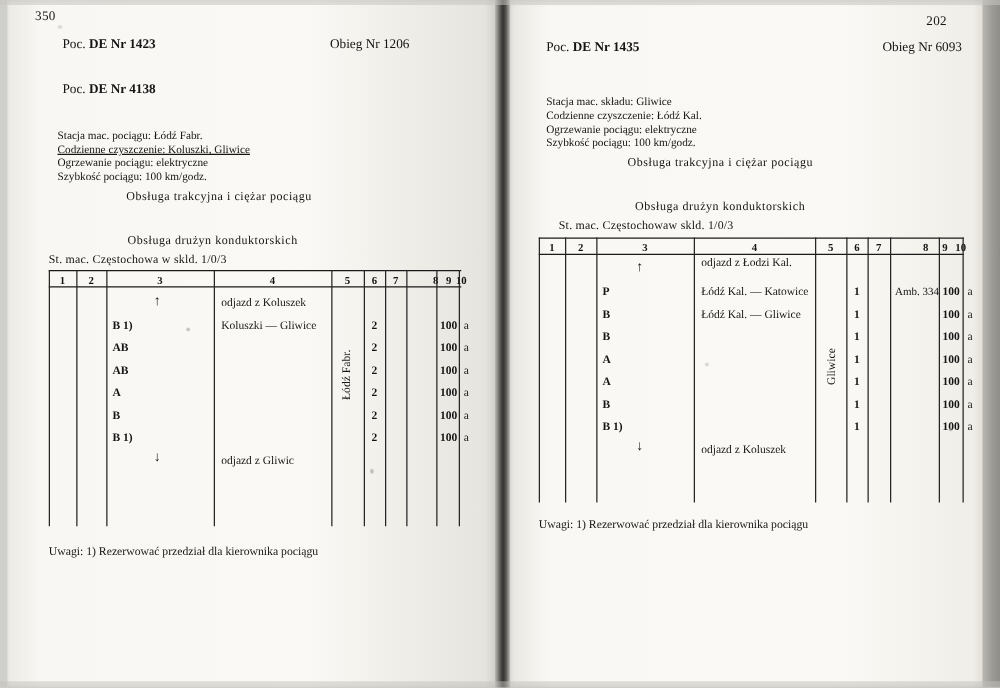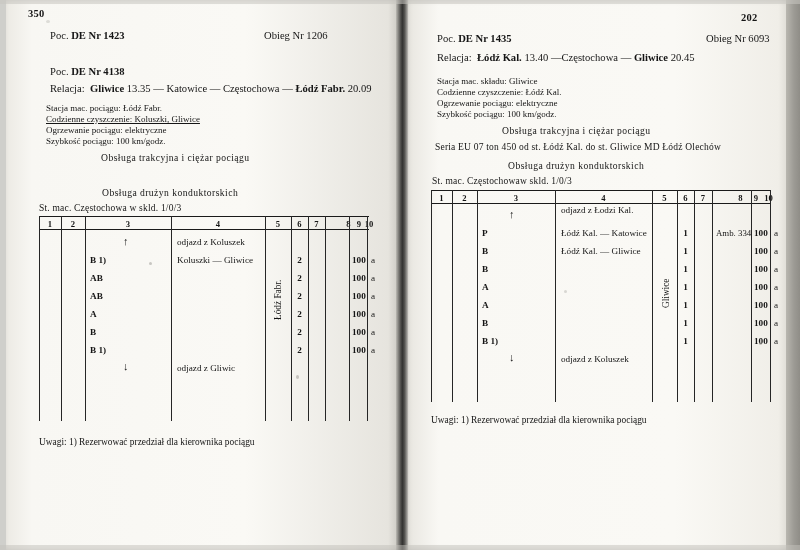--- a/index.html
+++ b/index.html
@@ -30,21 +30,21 @@
   .gutter{
     position:absolute;top:0;bottom:0;left:396px;width:12px;
     background:linear-gradient(to right,rgba(0,0,0,.10),rgba(0,0,0,.62) 42%,rgba(0,0,0,.70) 55%,rgba(0,0,0,.10));
   }
   .edge-right{
     position:absolute;top:0;bottom:0;left:786px;width:14px;
     background:linear-gradient(to right,#b9b7b0,#9d9b95 55%,#8f8d87);
   }
   .edge-top{position:absolute;left:0;right:0;top:0;height:4px;background:#c9c7c1;opacity:.55;}
   .edge-bottom{position:absolute;left:0;right:0;bottom:0;height:5px;background:#c4c2bc;opacity:.5;}
-  .folio{font-size:11.5px;font-weight:bold;letter-spacing:.3px;}
+  .folio{font-size:11.5px;font-weight:normal;letter-spacing:.3px;}
   .ln{position:absolute;white-space:nowrap;font-size:10.5px;}
   .b{font-weight:bold;}
   .small{font-size:9px;line-height:11.4px;}
 
   
   .tbl{position:absolute;}
   .hdrline{position:absolute;left:0;height:0;border-top:1.4px solid #1a1a1a;}
   .hdrline2{position:absolute;left:0;height:0;border-top:1px solid #1a1a1a;}
   .vline{position:absolute;width:0;border-left:1.15px solid #262626;}
   .colnum{position:absolute;font-size:8.6px;font-weight:bold;text-align:center;}
@@ -72,24 +72,20 @@
 
     <div class="ln" style="left:44px;top:30px;font-size:10.6px;">
       <span>Poc. </span><span class="b">DE Nr 1423</span>
     </div>
     <div class="ln" style="left:258px;top:30px;font-size:10.6px;">Obieg Nr 1206</div>
 
 
     <div class="ln" style="left:44px;top:66px;font-size:10.6px;">
       <span>Poc. </span><span class="b">DE Nr 4138</span>
     </div>
-    <div class="ln" style="left:44px;top:83px;font-size:10.6px;">
-      <span>Relacja:</span>
-      <span class="b">&nbsp;Gliwice</span><span> 13.35 </span><span>— Katowice — Częstochowa — </span><span class="b">Łódź Fabr.</span><span> 20.09</span>
-    </div>
 
     <div class="ln small" style="left:40px;top:103px;">Stacja mac. pociągu: Łódź Fabr.</div>
     <div class="ln small" style="left:40px;top:114px;text-decoration:underline;">Codzienne czyszczenie: Koluszki, Gliwice</div>
     <div class="ln small" style="left:40px;top:125px;">Ogrzewanie pociągu: elektryczne</div>
     <div class="ln small" style="left:40px;top:136px;">Szybkość pociągu: 100 km/godz.</div>
 
     <div class="ln" style="left:95px;top:152px;font-size:9.6px;letter-spacing:.45px;">Obsługa trakcyjna i ciężar pociągu</div>
     <div class="ln" style="left:96px;top:187px;font-size:9.6px;letter-spacing:.45px;">Obsługa drużyn konduktorskich</div>
     <div class="ln" style="left:33px;top:203px;font-size:9.5px;letter-spacing:.2px;">St. mac. Częstochowa w skld. 1/0/3</div>
 
@@ -169,34 +165,29 @@
 
   <div class="page page-right">
 
     <div class="ln folio" style="left:337px;top:12px;">202</div>
 
     <div class="ln" style="left:33px;top:33px;font-size:10.6px;">
       <span>Poc. </span><span class="b">DE Nr 1435</span>
     </div>
     <div class="ln" style="left:302px;top:33px;font-size:10.6px;">Obieg Nr 6093</div>
 
-    <div class="ln" style="left:33px;top:52px;font-size:10.6px;">
-      <span>Relacja:</span>
-      <span class="b">&nbsp;Łódź Kal.</span><span> 13.40 </span><span>—Częstochowa — </span><span class="b">Gliwice</span><span> 20.45</span>
-    </div>
 
     <div class="ln small" style="left:33px;top:76px;">Stacja mac. składu: Gliwice</div>
     <div class="ln small" style="left:33px;top:87px;">Codzienne czyszczenie: Łódź Kal.</div>
     <div class="ln small" style="left:33px;top:98px;">Ogrzewanie pociągu: elektryczne</div>
     <div class="ln small" style="left:33px;top:109px;">Szybkość pociągu: 100 km/godz.</div>
 
     <div class="ln" style="left:98px;top:125px;font-size:9.6px;letter-spacing:.45px;">Obsługa trakcyjna i ciężar pociągu</div>
-    <div class="ln" style="left:31px;top:142px;font-size:9.5px;letter-spacing:.2px;">Seria EU 07 ton 450 od st. Łódź Kal. do st. Gliwice MD Łódź Olechów</div>
     <div class="ln" style="left:104px;top:160px;font-size:9.6px;letter-spacing:.45px;">Obsługa drużyn konduktorskich</div>
-    <div class="ln" style="left:28px;top:176px;font-size:9.5px;letter-spacing:.2px;">St. mac. Częstochowaw skld. 1/0/3</div>
+    <div class="ln" style="left:43px;top:176px;font-size:9.5px;letter-spacing:.2px;">St. mac. Częstochowaw skld. 1/0/3</div>
 
     <div class="tbl" style="left:27px;top:190px;width:340px;height:225px;">
 
       <div class="hdrline" style="top:0px;width:340px;"></div>
       <div class="hdrline2" style="top:13px;width:340px;"></div>
 
       <div class="colnum" style="left:0px;top:2.5px;width:21px;">1</div>
       <div class="colnum" style="left:21px;top:2.5px;width:25px;">2</div>
       <div class="colnum" style="left:46px;top:2.5px;width:78px;">3</div>
       <div class="colnum" style="left:124px;top:2.5px;width:97px;">4</div>

